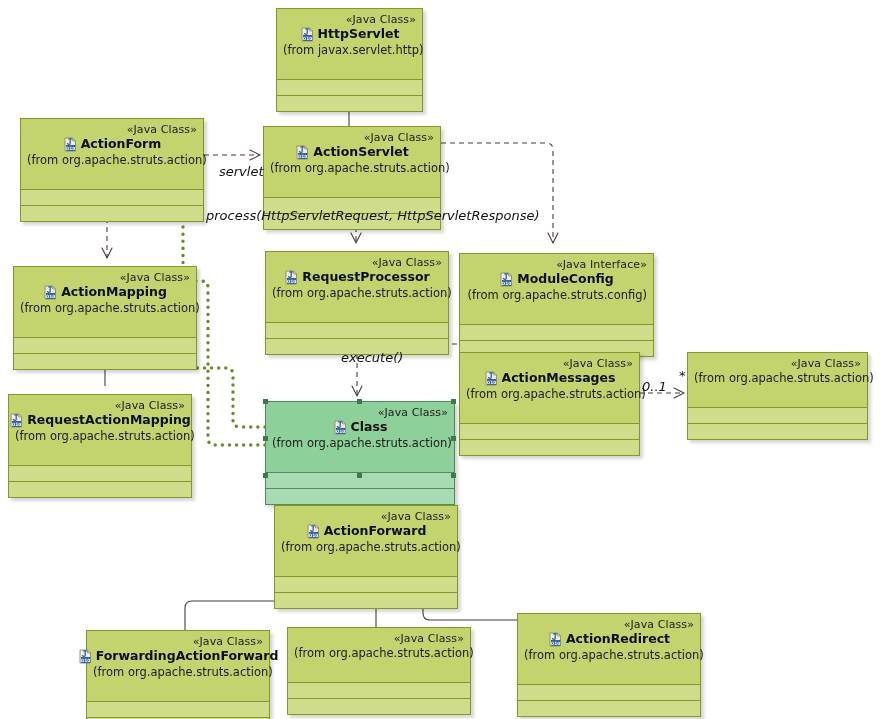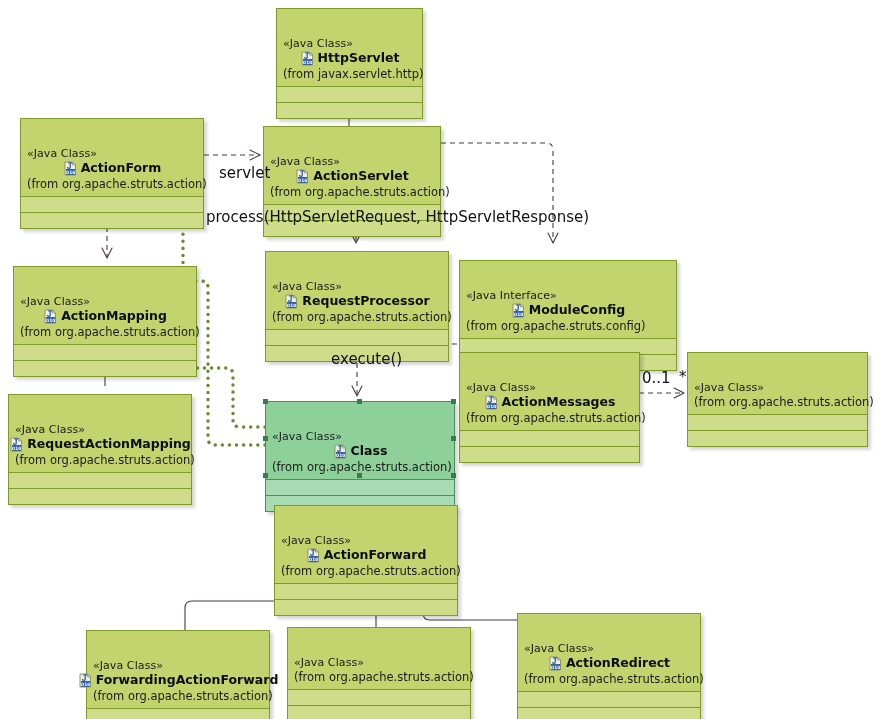--- a/index.html
+++ b/index.html
@@ -30,24 +30,23 @@
   
   .node {
     position: absolute;
     box-sizing: border-box;
     border: 1px solid #7f9a28;
     background: #c3d36e;
     box-shadow: 3px 3px 3px rgba(0,0,0,0.16);
     z-index: 5;
   }
   .node .hdr {
-    padding: 4px 6px 5px 6px;
-    text-align: left;
+    padding: 4px 6px 22px 6px;
+    text-align: right;
     line-height: 1.22;
-    margin-top: 24px;
   }
   .node .stereo {
     font-size: 11px;
     color: #1b1b1b;
     letter-spacing: 0.1px;
   }
   .node .nameline {
     display: flex;
     align-items: center;
     justify-content: center;
@@ -94,25 +93,26 @@
     position: relative;
     width: 15px;
     height: 15px;
     flex: 0 0 15px;
   }
   .jicon svg { display: block; }
 
   
   .elabel {
     position: absolute;
-    font-size: 15px;
+    font-size: 13px;
     color: #111111;
     white-space: nowrap;
     background: transparent;
     z-index: 7;
+    font-style: italic;
   }
 </style>
 </head>
 <body>
 
 <div id="canvas">
 
   <svg id="edges" width="880" height="719" viewBox="0 0 880 719">
     <defs>
       <marker id="hollowTri" markerWidth="14" markerHeight="14" refX="11" refY="6" orient="auto" markerUnits="userSpaceOnUse">
@@ -154,23 +154,23 @@
 
     <path d="M376,628 L376,603 Q376,596 370,596 L368,596 Q363,595 363,589 L363,586" fill="none" stroke="#4a3b3b" stroke-width="1.1" marker-end="url(#hollowTri)"></path>
 
     <path d="M518,620 L430,620 Q423,620 423,613 L423,594 Q423,590 420,589 L420,586" fill="none" stroke="#4a3b3b" stroke-width="1.1" marker-end="url(#hollowTri)"></path>
   </svg>
 
   <div class="elabel" style="left:219px; top:164px;">servlet</div>
 
   <div class="elabel" style="left:206px; top:208px;">process(HttpServletRequest, HttpServletResponse)</div>
 
-  <div class="elabel" style="left:331px; top:350px;text-align:center;">execute()</div>
-
-  <div class="elabel" style="left:642px; top:369px;">0..1</div>
+  <div class="elabel" style="left:341px; top:350px;text-align:center;">execute()</div>
+
+  <div class="elabel" style="left:642px; top:379px;">0..1</div>
 
   <div class="elabel" style="left:679px; top:368px;">*</div>
 
   <div class="node" style="left:276px; top:8px; width:147px;">
     <div class="hdr">
       <div class="stereo">«Java Class»</div>
       <div class="nameline">
         <span class="jicon">
           <svg width="15" height="15" viewBox="0 0 15 15">
             <path d="M2,1 L9.5,1 L12.5,4 L12.5,14 L2,14 Z" fill="#f2efdf" stroke="#8a8a6a" stroke-width="0.9"></path>
@@ -270,21 +270,21 @@
           </svg>
         </span>
         <span class="cname">RequestProcessor</span>
       </div>
       <div class="pkg">(from org.apache.struts.action)</div>
     </div>
     <div class="compartment"></div>
     <div class="compartment"></div>
   </div>
 
-  <div class="node" style="left:459px; top:260px; width:218px;">
+  <div class="node" style="left:459px; top:253px; width:195px;">
     <div class="hdr">
       <div class="stereo">«Java Interface»</div>
       <div class="nameline">
         <span class="jicon">
           <svg width="15" height="15" viewBox="0 0 15 15">
             <path d="M2,1 L9.5,1 L12.5,4 L12.5,14 L2,14 Z" fill="#f2efdf" stroke="#8a8a6a" stroke-width="0.9"></path>
             <path d="M9.5,1 L9.5,4 L12.5,4 Z" fill="#dcd8c0" stroke="#8a8a6a" stroke-width="0.7"></path>
             <path d="M7.2,2.4 L7.2,6.2 Q7.2,7.4 5.9,7.4 Q4.9,7.4 4.6,6.6" fill="none" stroke="#2a5fb0" stroke-width="1.3" stroke-linecap="round"></path>
             <path d="M5.6,1.9 L8.6,1.9" stroke="#2a5fb0" stroke-width="1.1" stroke-linecap="round"></path>
             <rect x="3.6" y="8.4" width="8.2" height="5" fill="#2a5fb0" stroke="#17407d" stroke-width="0.6"></rect>

